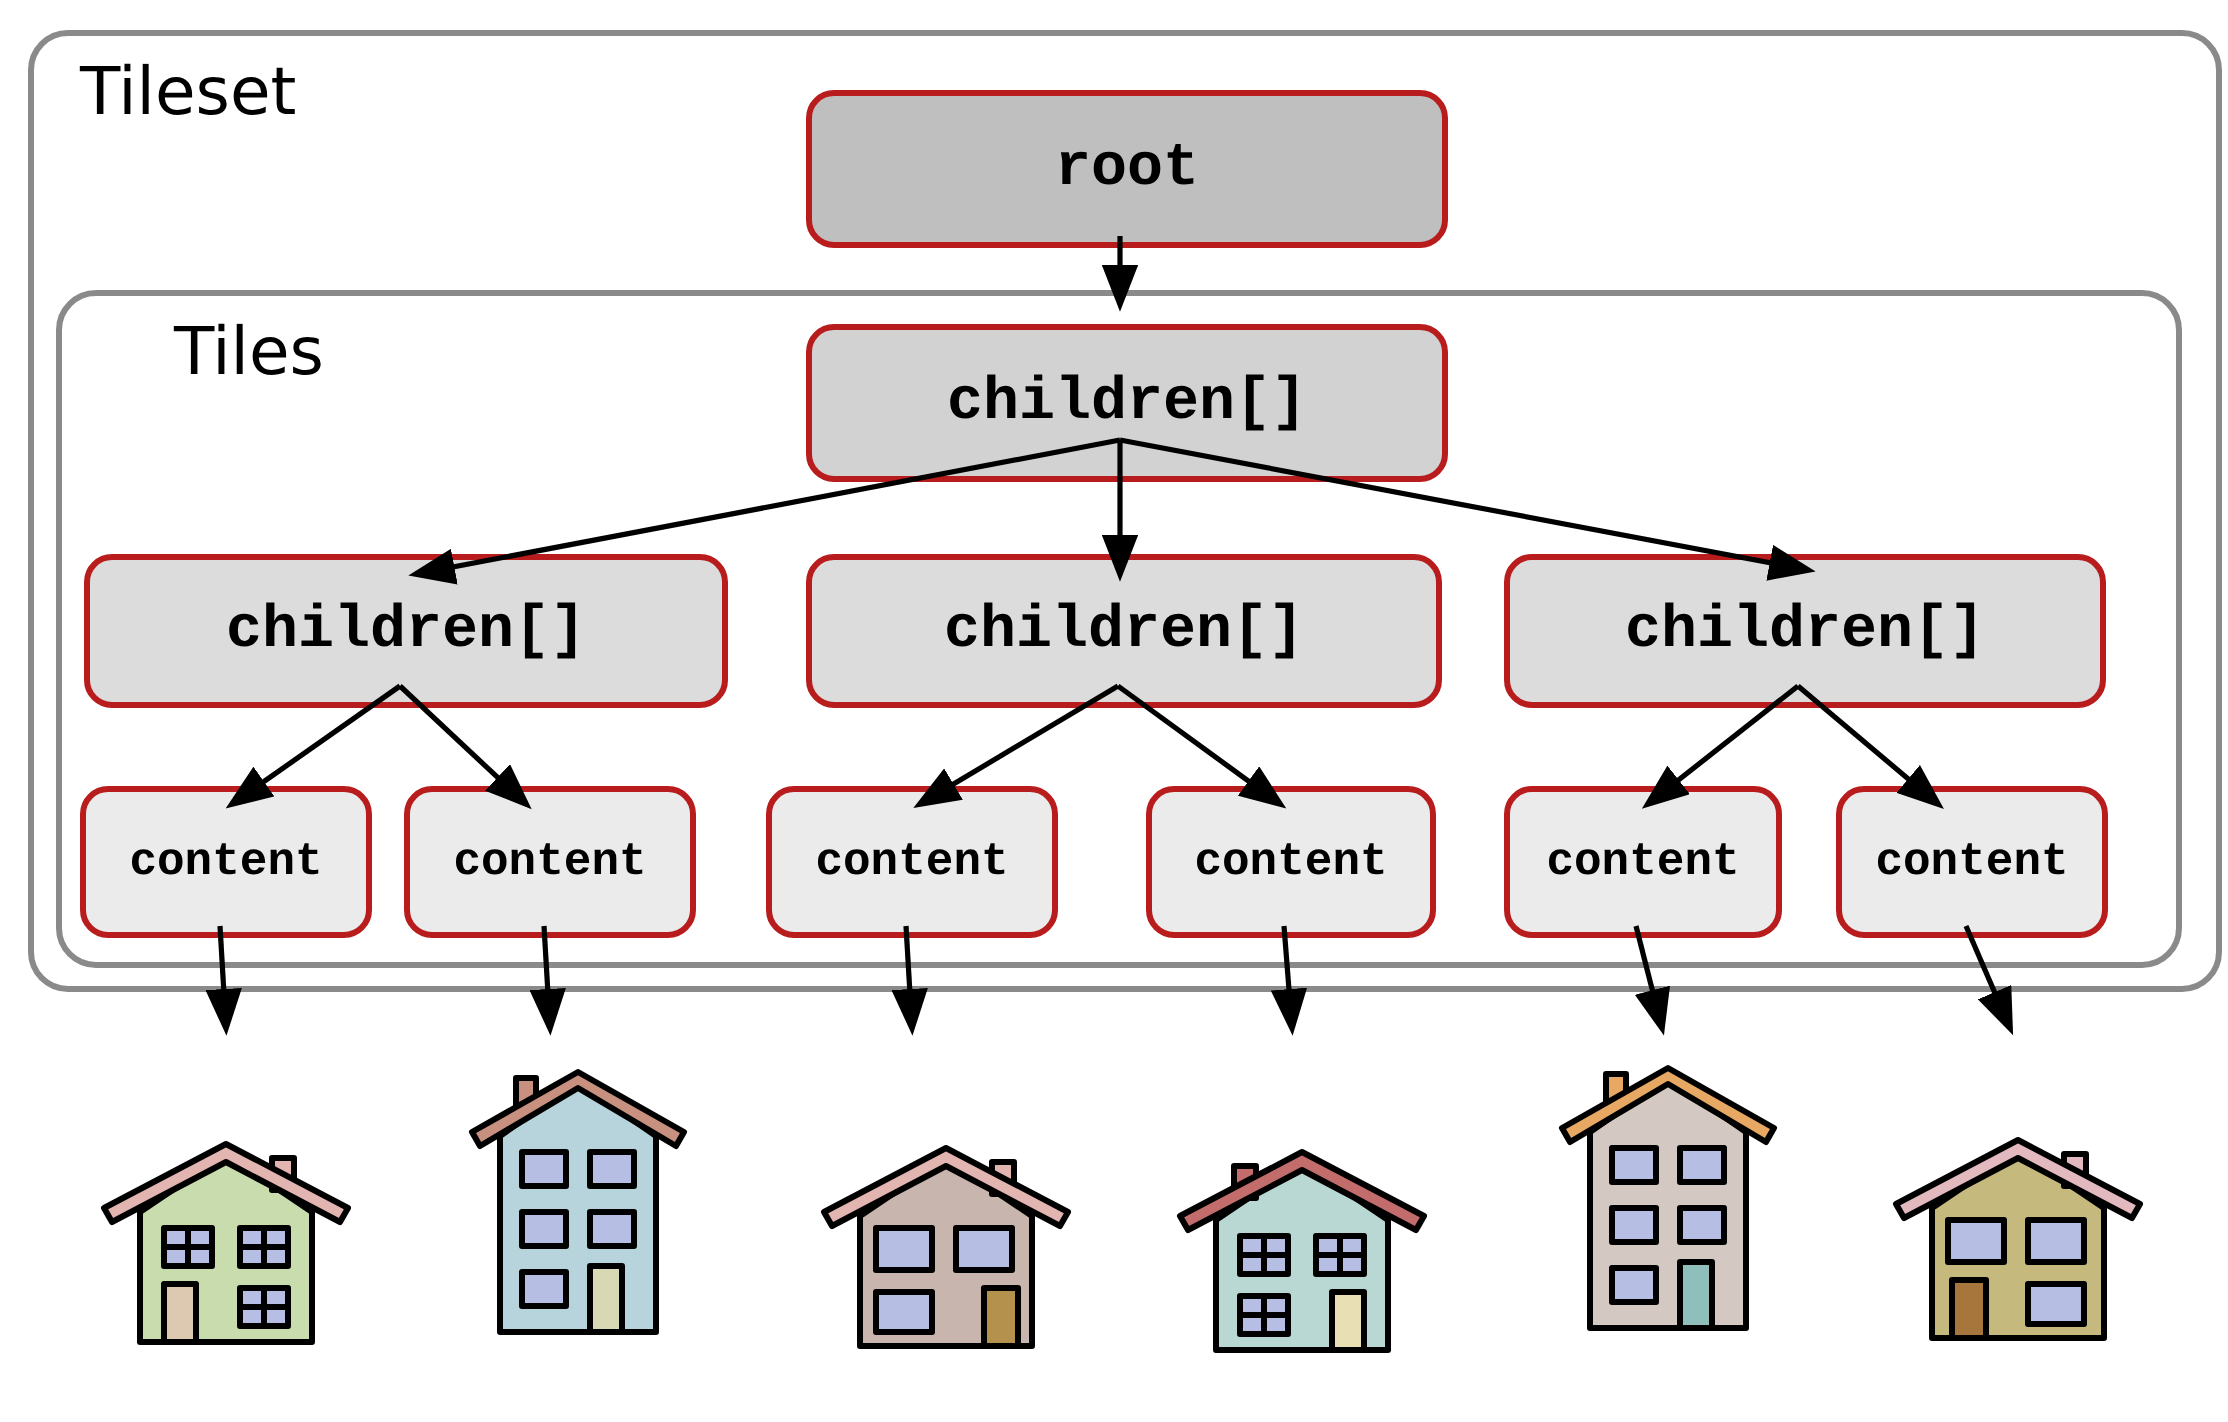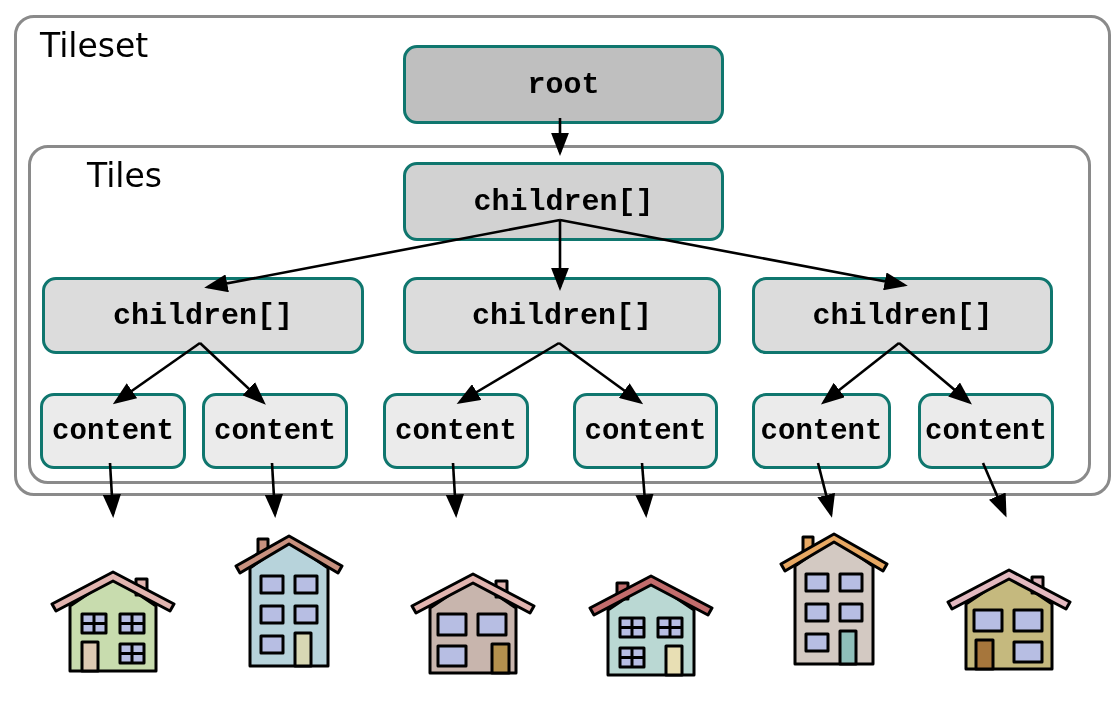--- a/index.html
+++ b/index.html
@@ -1,27 +1,27 @@
 <!DOCTYPE html>
 <html><head>
 <meta charset="utf-8">
 <style>
   html,body{margin:0;padding:0;background:#fff;}
   #canvas{position:relative;width:1114px;height:711px;background:#ffffff;overflow:hidden;
           font-family:"DejaVu Sans", "Liberation Sans", sans-serif;}
   .container-box{position:absolute;border:3px solid #8a8a8a;border-radius:20px;background:transparent;}
   .section-label{position:absolute;font-size:33px;color:#000;z-index:2;}
-  .node{position:absolute;border:3px solid #0f766e;border-radius:14px;z-index:3;
+  .node{position:absolute;border:3px solid #b91c1c;border-radius:14px;z-index:3;
         display:flex;align-items:center;justify-content:center;
         font-family:"Liberation Mono","DejaVu Sans Mono",monospace;font-weight:bold;
         font-size:30px;color:#000;letter-spacing:0;}
   .node.root{background:#bfbfbf;}
   .node.ctop{background:#d2d2d2;}
   .node.crow{background:#dcdcdc;}
-  .node.content{background:#ebebeb;font-size:29px;}
+  .node.content{background:#ebebeb;font-size:23px;}
   #arrows{position:absolute;left:0;top:0;z-index:5;pointer-events:none;}
   .house{position:absolute;z-index:3;}
   .house *{stroke:#000;stroke-width:3;stroke-linejoin:round;}
 </style>
 </head>
 <body>
 
 <div id="canvas">
 
   <div class="container-box" style="left:14px;top:15px;width:1091px;height:475px;z-index:1;"></div>

